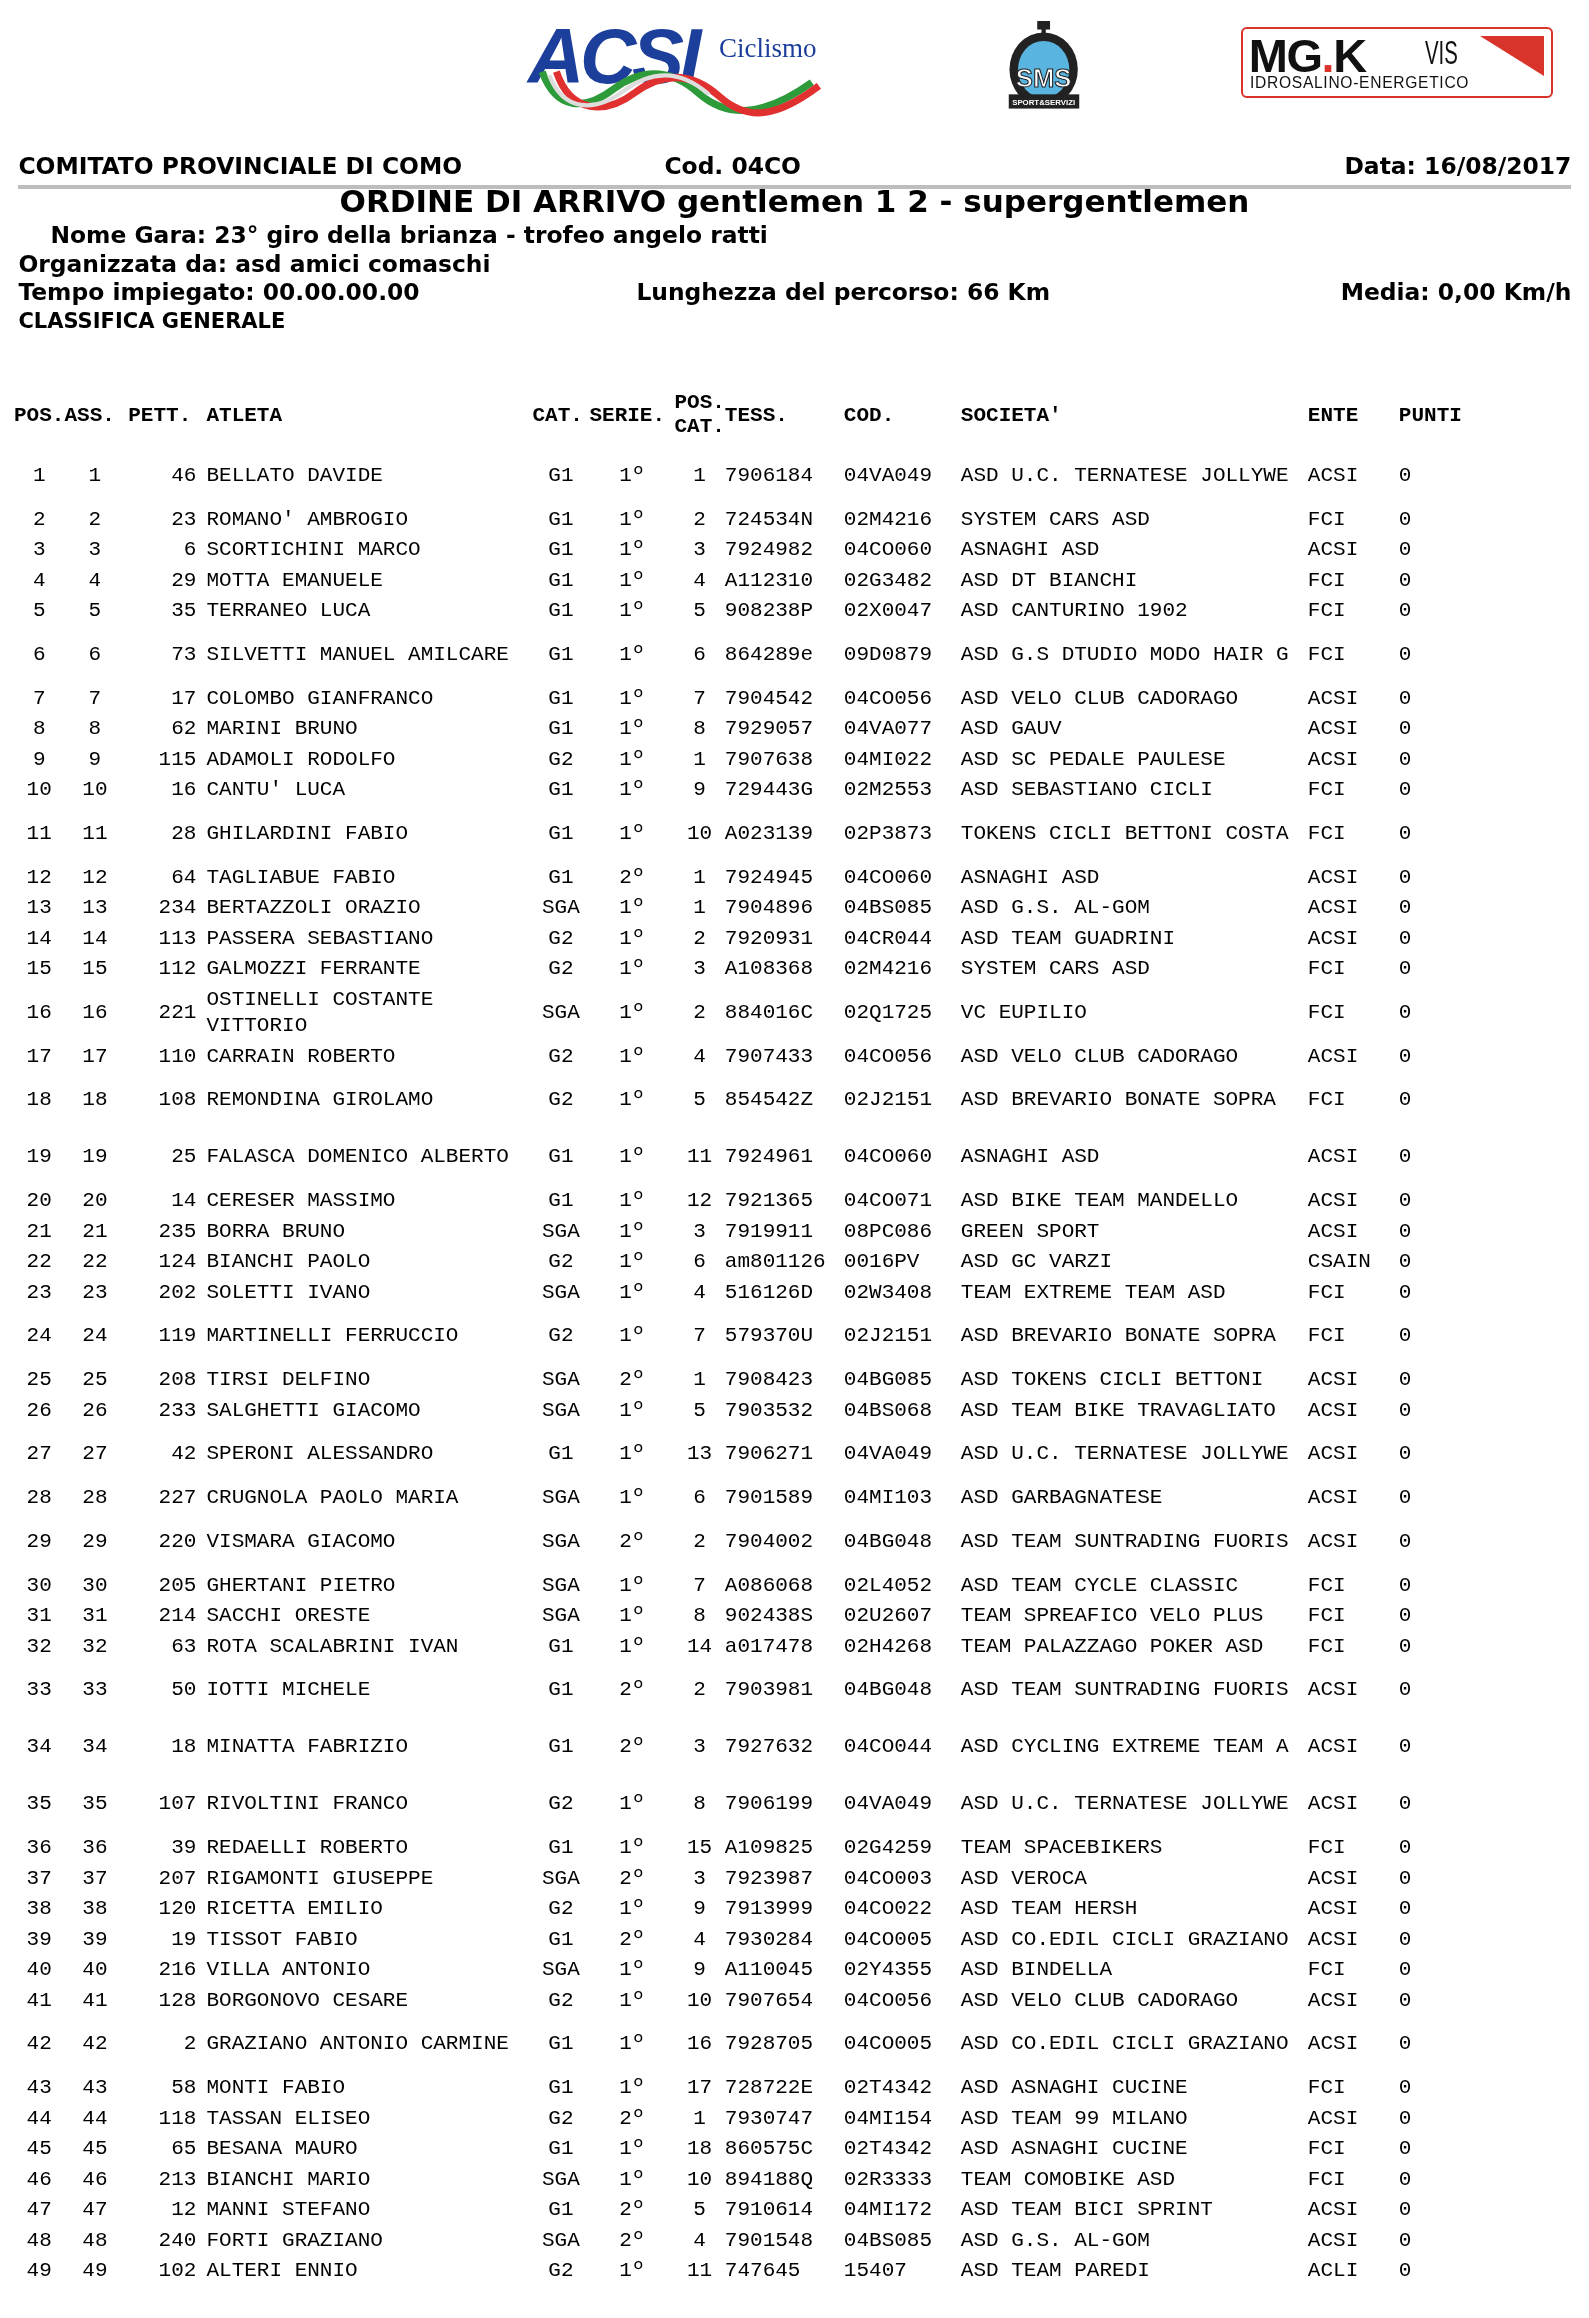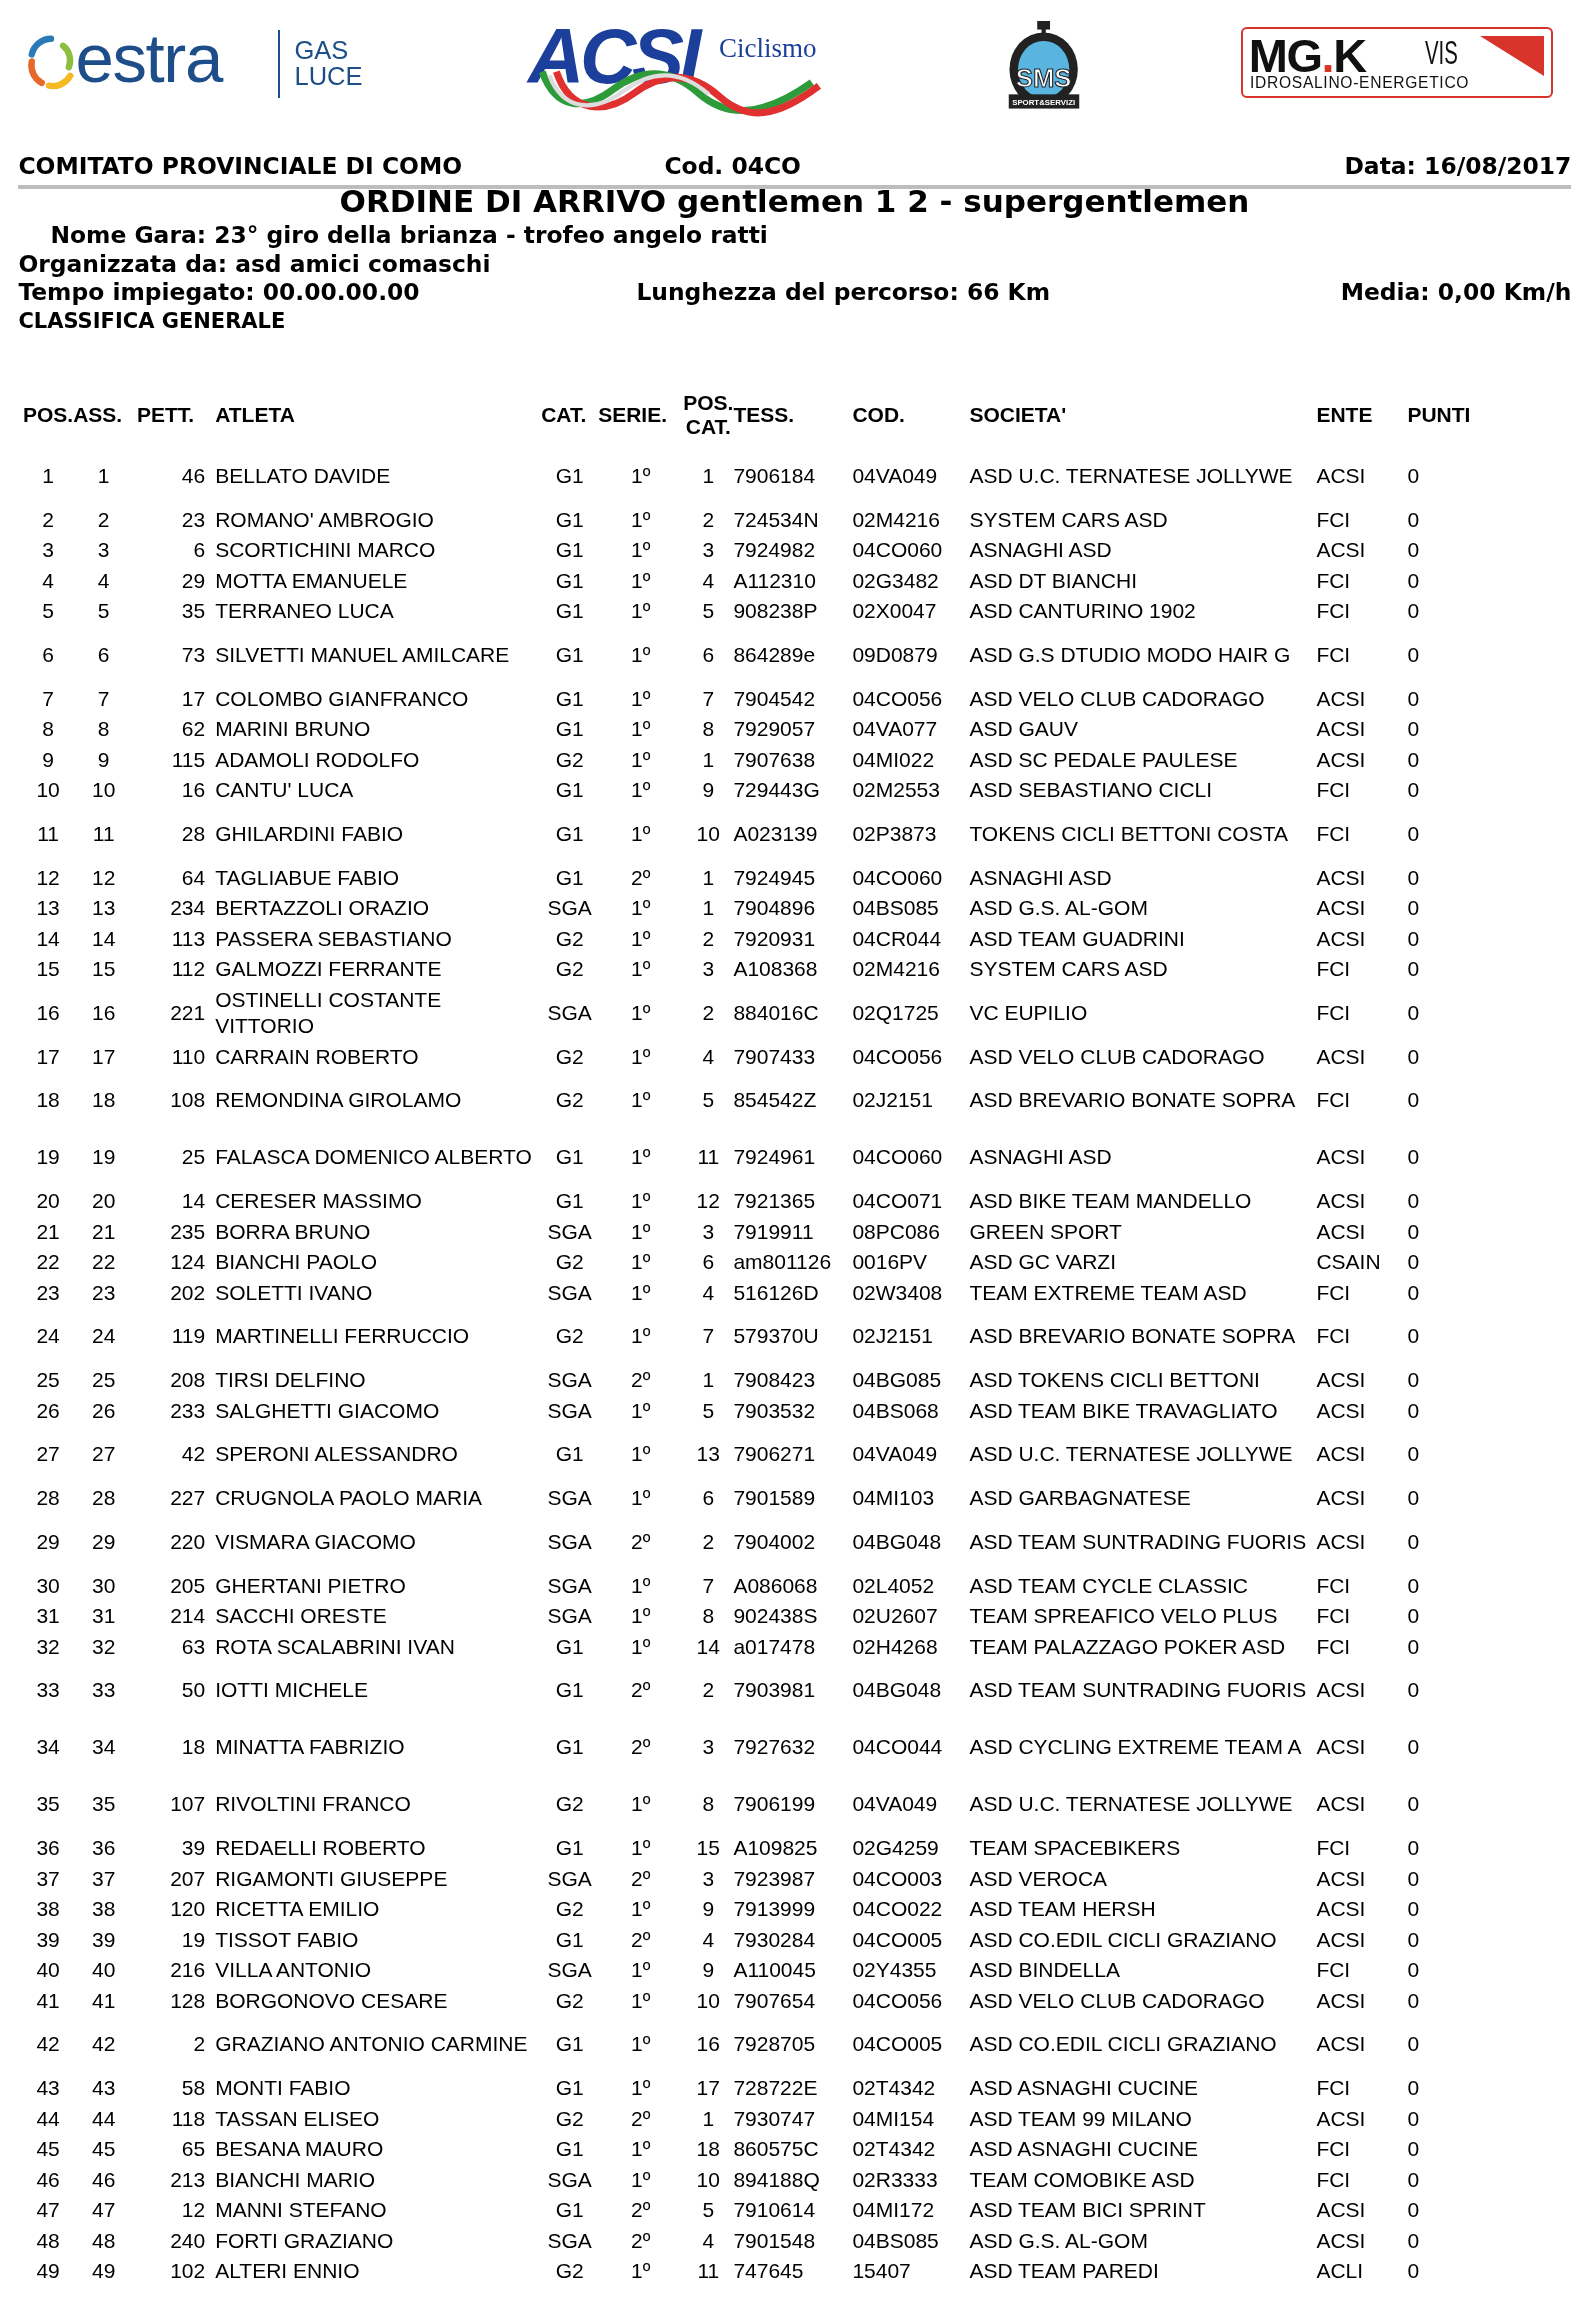--- a/index.html
+++ b/index.html
@@ -41,23 +41,23 @@
   .meta.gara { top: 221px; margin-left: 32px; }
   .meta.org { top: 250px; }
   .meta.row3 { top: 278px; width: 1553px; }
   .meta.row3 span { position: absolute; top: 0; white-space: nowrap; }
   .meta.row3 .lung { left: 618px; }
   .meta.row3 .media { right: 0; }
   .meta.class { top: 309px; font-size: 21px; }
 
   
   table.results {
-    position: absolute; left: 23px; top: 383px;
+    position: absolute; left: 14px; top: 383px;
     border-collapse: collapse;
-    font-family: Liberation Sans, sans-serif;
+    font-family: Liberation Mono, monospace;
     font-size: 21px;
     table-layout: fixed;
   }
   table.results th {
     font-weight: bold; font-size: 21px; text-align: left; vertical-align: middle;
     height: 64px; padding: 0; white-space: nowrap;
   }
   table.results th.two { line-height: 24px; text-align: center; }
   table.results td { padding: 0; vertical-align: middle; line-height: 25.5px; height: 30.5px; }
   table.results tr.tall td { height: 57px; }
@@ -74,34 +74,20 @@
   .c-ente { width: 91px; white-space: nowrap; }
   .c-punti { width: 78px; }
   th.c-pett { text-align: left; padding-left: 2.8px !important; padding-right: 0 !important; }
   th.c-pos, th.c-ass { text-align: left; }
   th.c-cat, th.c-serie { text-align: left; }
 </style>
 </head>
 <body>
 
 <div class="logos">
-  <div class="logo estra">
-    <svg class="swirl" viewBox="0 0 70 80">
-      <path d="M35 8 A28 28 0 0 0 8 30" stroke="#2a7ab8" stroke-width="9" fill="none" stroke-linecap="round"></path>
-      <path d="M8 40 A28 28 0 0 0 22 70" stroke="#e6682a" stroke-width="9" fill="none" stroke-linecap="round"></path>
-      <path d="M32 74 A28 28 0 0 0 62 60" stroke="#f5b921" stroke-width="9" fill="none" stroke-linecap="round"></path>
-      <path d="M60 48 A26 26 0 0 0 52 18" stroke="#8cbf3f" stroke-width="9" fill="none" stroke-linecap="round"></path>
-    </svg>
-    <span class="brand">estra</span>
-    <span class="sep"></span>
-    <div class="gas">
-      <div>GAS</div>
-      <div>LUCE</div>
-    </div>
-  </div>
 
   <div class="logo acsi">
     <span class="acsi-text">ACSI</span>
     <span class="cic">Ciclismo</span>
     <svg width="298" height="50" viewBox="0 0 420 70">
       <path d="M20 5 C40 60, 80 60, 120 30 S200 0, 240 35 S330 70, 400 20" stroke="#2e9b3a" stroke-width="10" fill="none"></path>
       <path d="M40 5 C60 65, 110 65, 150 35 S230 5, 270 40 S350 70, 410 25" stroke="#e03030" stroke-width="10" fill="none"></path>
       <path d="M30 10 C50 62, 95 62, 135 32 S215 2, 255 37" stroke="#dddddd" stroke-width="6" fill="none"></path>
     </svg>
   </div>

